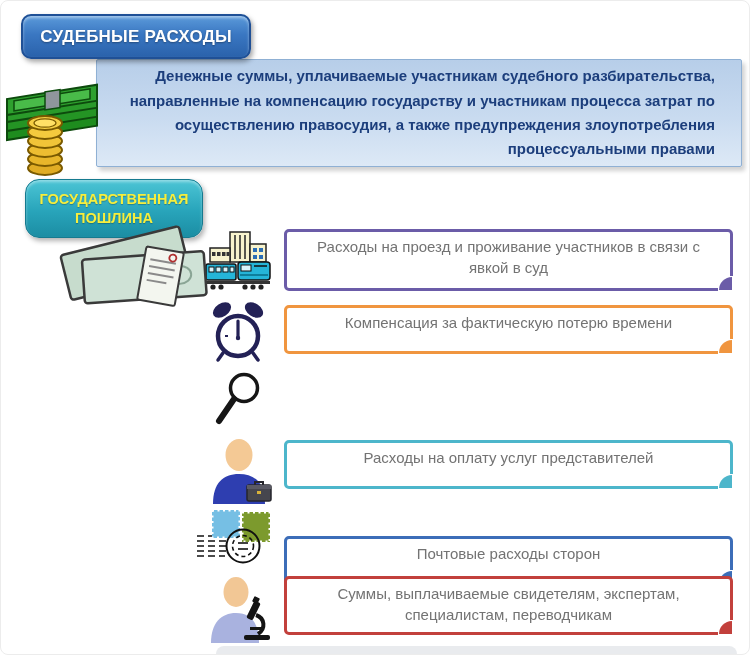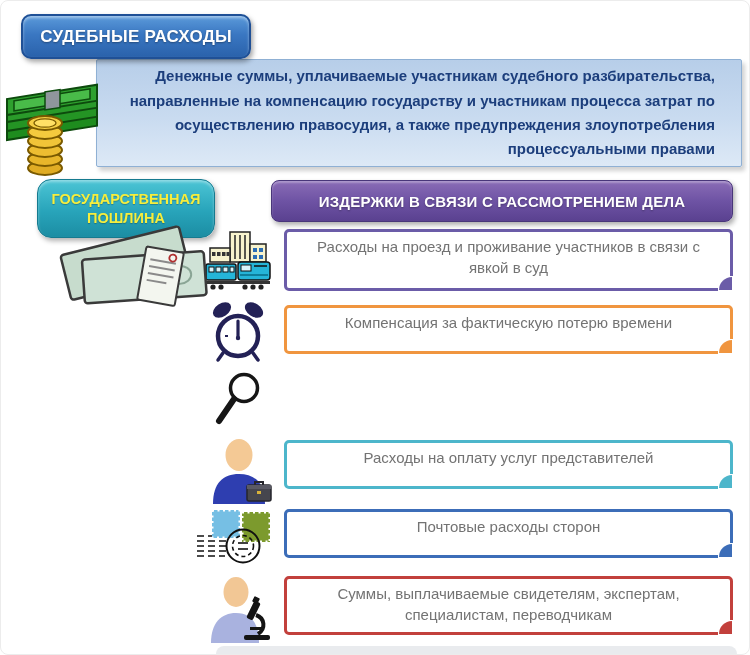--- a/index.html
+++ b/index.html
@@ -36,21 +36,21 @@
   }
 
   
   .duty-badge{
     position:absolute;left:24px;top:178px;width:178px;height:59px;
     background:linear-gradient(180deg,#4cc5d5 0%,#28a4ba 55%,#1b8da3 100%);
     border:1px solid #157a8f;border-radius:14px;
     box-shadow:2px 3px 5px rgba(0,0,0,.3), inset 0 2px 3px rgba(255,255,255,.4);
     display:flex;align-items:center;justify-content:center;text-align:center;
     color:#f6ee3d;font-weight:bold;font-size:14.5px;line-height:1.3;
-    padding:20px 10px;z-index:2;text-shadow:0 1px 1px rgba(0,0,0,.25);margin-left:12px;
+    padding:20px 10px;z-index:2;text-shadow:0 1px 1px rgba(0,0,0,.25);
   }
 
   
   .costs-header{
     position:absolute;left:270px;top:179px;width:462px;height:42px;
     background:linear-gradient(180deg,#8a6cb6 0%,#6e53a4 50%,#5a4190 100%);
     border:1px solid #49367a;border-radius:8px;
     box-shadow:2px 3px 5px rgba(0,0,0,.32), inset 0 2px 2px rgba(255,255,255,.3);
     display:flex;align-items:center;justify-content:center;
     color:#fff;font-weight:bold;font-size:15px;letter-spacing:.2px;
@@ -136,23 +136,20 @@
         <rect x="92" y="36" width="38" height="54" rx="2" fill="#f3f6ef" stroke="#3a3a3a" stroke-width="2"></rect>
         <line x1="98" y1="48" x2="124" y2="48" stroke="#8a8a8a" stroke-width="2"></line>
         <line x1="98" y1="55" x2="124" y2="55" stroke="#8a8a8a" stroke-width="2"></line>
         <line x1="98" y1="62" x2="124" y2="62" stroke="#8a8a8a" stroke-width="2"></line>
         <line x1="98" y1="69" x2="118" y2="69" stroke="#8a8a8a" stroke-width="2"></line>
         <circle cx="120" cy="43" r="3.5" fill="none" stroke="#b03030" stroke-width="1.8"></circle>
       </g>
     </svg>
   </div>
 
-  <div class="costs-header">
-    <span>ИЗДЕРЖКИ В СВЯЗИ С РАССМОТРЕНИЕМ ДЕЛА</span>
-  </div>
 
   <div class="row-icon" style="left:203px;top:229px">
     <svg width="70" height="64" viewBox="0 0 70 64">
       <rect x="26" y="2" width="20" height="30" fill="#f7f3cd" stroke="#222" stroke-width="1.5"></rect>
       <line x1="31" y1="5" x2="31" y2="29" stroke="#222" stroke-width="1.5"></line>
       <line x1="36" y1="5" x2="36" y2="29" stroke="#222" stroke-width="1.5"></line>
       <line x1="41" y1="5" x2="41" y2="29" stroke="#222" stroke-width="1.5"></line>
       <rect x="6" y="18" width="20" height="14" fill="#f7f3cd" stroke="#222" stroke-width="1.5"></rect>
       <rect x="8" y="22" width="3.5" height="4" fill="#333"></rect>
         <rect x="13" y="22" width="3.5" height="4" fill="#333"></rect>
@@ -231,21 +228,21 @@
         <line x1="0" y1="50" x2="28" y2="50"></line>
       </g>
       <rect x="15" y="4" width="28" height="28" fill="#76bfe4" stroke="#fff" stroke-width="3" stroke-dasharray="2 3.5"></rect>
       <rect x="45" y="6" width="28" height="30" fill="#7c9a2d" stroke="#fff" stroke-width="3" stroke-dasharray="2 3.5"></rect>
       <circle cx="46" cy="40" r="16.5" fill="none" stroke="#111" stroke-width="2"></circle>
       <circle cx="46" cy="40" r="10.5" fill="none" stroke="#111" stroke-width="1.6" stroke-dasharray="4 3"></circle>
       <line x1="41" y1="37" x2="51" y2="37" stroke="#111" stroke-width="1.6"></line>
       <line x1="41" y1="43" x2="51" y2="43" stroke="#111" stroke-width="1.6"></line>
     </svg>
   </div>
-  <div class="item-box" style="top: 508px; height: 49px; --c: #3c6db8;">
+  <div class="item-box" style="top: 535px; height: 49px; --c: #3c6db8;">
     <span>Почтовые расходы сторон</span>
   </div>
 
   <div class="row-icon" style="left:210px;top:572px">
     <svg width="64" height="70" viewBox="0 0 64 70">
       <ellipse cx="25" cy="19" rx="12.5" ry="15" fill="#f2c795"></ellipse>
       <path d="M0 70 C0 50 10 40 25 40 C40 40 48 50 48 70 Z" fill="#a9b2df"></path>
       <g fill="#141414">
         <rect x="33" y="62" width="26" height="5" rx="2"></rect>
         <rect x="39" y="54" width="13" height="3"></rect>

